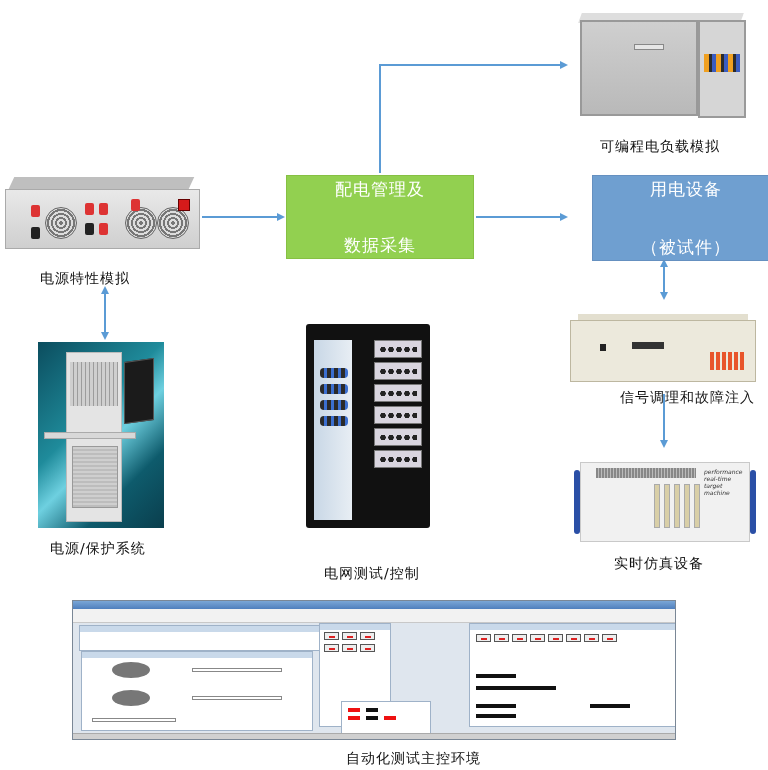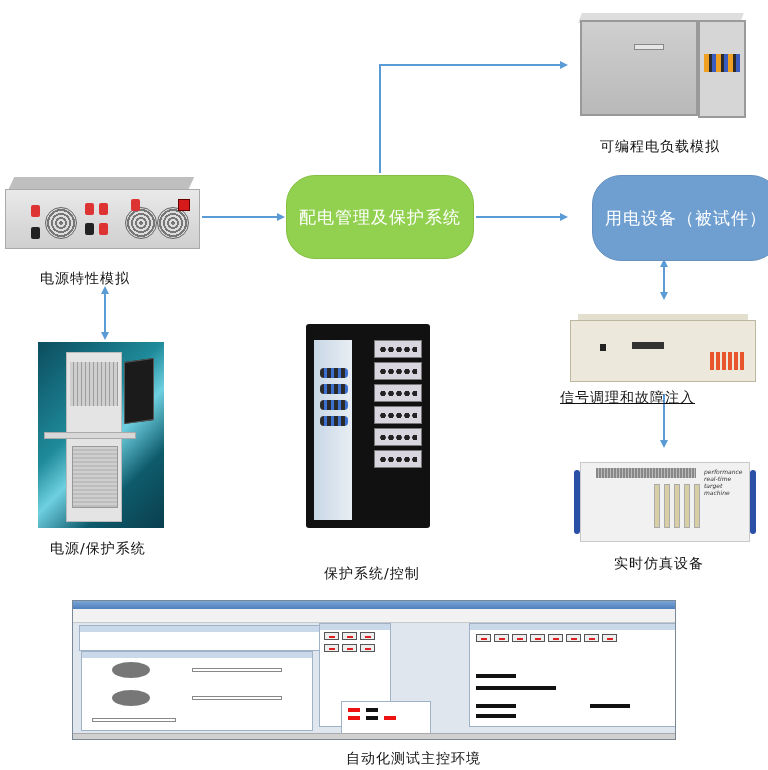--- a/index.html
+++ b/index.html
@@ -1,21 +1,21 @@
 <!DOCTYPE html>
 <html><head>
 <meta charset="utf-8">
 <style>
   * { box-sizing: border-box; margin: 0; padding: 0; }
   body { width: 768px; height: 770px; background: #ffffff; position: relative; overflow: hidden;
          font-family: "DejaVu Sans", "Liberation Sans", sans-serif; }
   .abs { position: absolute; }
   .label { position: absolute; font-size: 14px; color: #111; white-space: nowrap; letter-spacing: 1px; }
-  .box { position: absolute; display: flex; flex-direction: row; align-items: center; justify-content: center;
-         color: #fff; font-size: 17px; line-height: 26px; letter-spacing: 1px; border-radius: 29px; }
+  .box { position: absolute; display: flex; flex-direction: column; align-items: center; justify-content: space-between;
+         color: #fff; font-size: 17px; line-height: 26px; letter-spacing: 1px; }
   .box-green { background: #92d050; border: 1px solid #86c043; }
   .box-blue { background: #6f9fd0; border: 1px solid #6590c0; }
   svg.arrows { position: absolute; left: 0; top: 0; }
 
   
   .loadbox { left: 572px; top: 10px; width: 178px; height: 110px; }
   .loadbox .side { position:absolute; left:8px; top:10px; width:118px; height:96px; background: linear-gradient(#cfcfcf,#b9b9b9); border:2px solid #999; }
   .loadbox .top { position:absolute; left:8px; top:3px; width:162px; height:10px; background:#dedede; transform: skewX(-20deg); }
   .loadbox .front { position:absolute; left:126px; top:10px; width:48px; height:98px; background:#d6d6d6; border:2px solid #9a9a9a; }
   .loadbox .cab { position:absolute; left:132px; top:44px; width:36px; height:18px; background: repeating-linear-gradient(90deg,#f0a020 0 5px,#2b2b2b 5px 8px,#3a5cc0 8px 12px); }
@@ -93,21 +93,21 @@
 
   <line x1="105" y1="292" x2="105" y2="338" stroke="#5b9bd5" stroke-width="2" marker-start="url(#ahs)" marker-end="url(#ah)"></line>
 
   <line x1="664" y1="265" x2="664" y2="298" stroke="#5b9bd5" stroke-width="2" marker-start="url(#ahs)" marker-end="url(#ah)"></line>
 
   <line x1="664" y1="394" x2="664" y2="446" stroke="#5b9bd5" stroke-width="2" marker-end="url(#ah)"></line>
 </svg>
 
 <div class="box box-green" style="left:286px; top:175px; width:188px; height:84px;">
   <span>配电管理及</span>
-  <span>保护系统</span>
+  <span>数据采集</span>
 </div>
 
 <div class="box box-blue" style="left:592px; top:175px; width:188px; height:86px;">
   <span>用电设备</span>
   <span>（被试件）</span>
 </div>
 
 <div class="abs loadbox">
   <div class="top"></div>
     <div class="side">
@@ -151,35 +151,35 @@
   <div class="cable" style="top:66px;"></div>
   <div class="cable" style="top:82px;"></div>
   <div class="cable" style="top:98px;"></div>
   <div class="pnl" style="top:22px;"></div>
   <div class="pnl" style="top:44px;"></div>
   <div class="pnl" style="top:66px;"></div>
   <div class="pnl" style="top:88px;"></div>
   <div class="pnl" style="top:110px;"></div>
   <div class="pnl" style="top:132px;"></div>
 </div>
-<div class="label" style="left:324px; top:565px;">保护系统/控制</div>
+<div class="label" style="left:324px; top:565px;">电网测试/控制</div>
 
 <div class="abs sig">
   <div class="lid"></div>
     <div class="body"></div>
   <div class="sw"></div>
     <div class="disp"></div>
   <div class="ch" style="left:140px;"></div>
     <div class="ch" style="left:146px;"></div>
   <div class="ch" style="left:152px;"></div>
     <div class="ch" style="left:158px;"></div>
   <div class="ch" style="left:164px;"></div>
     <div class="ch" style="left:170px;"></div>
 </div>
-<div class="label" style="left:560px; top:389px;text-decoration:underline;">信号调理和故障注入</div>
+<div class="label" style="left:620px; top:389px;">信号调理和故障注入</div>
 
 <div class="abs rt">
   <div class="body"></div>
     <div class="grill"></div>
   <div class="handle" style="left:0;"></div>
     <div class="handle" style="left:176px;"></div>
   <div class="slot" style="left:80px;"></div>
     <div class="slot" style="left:90px;"></div>
   <div class="slot" style="left:100px;"></div>
     <div class="slot" style="left:110px;"></div>

